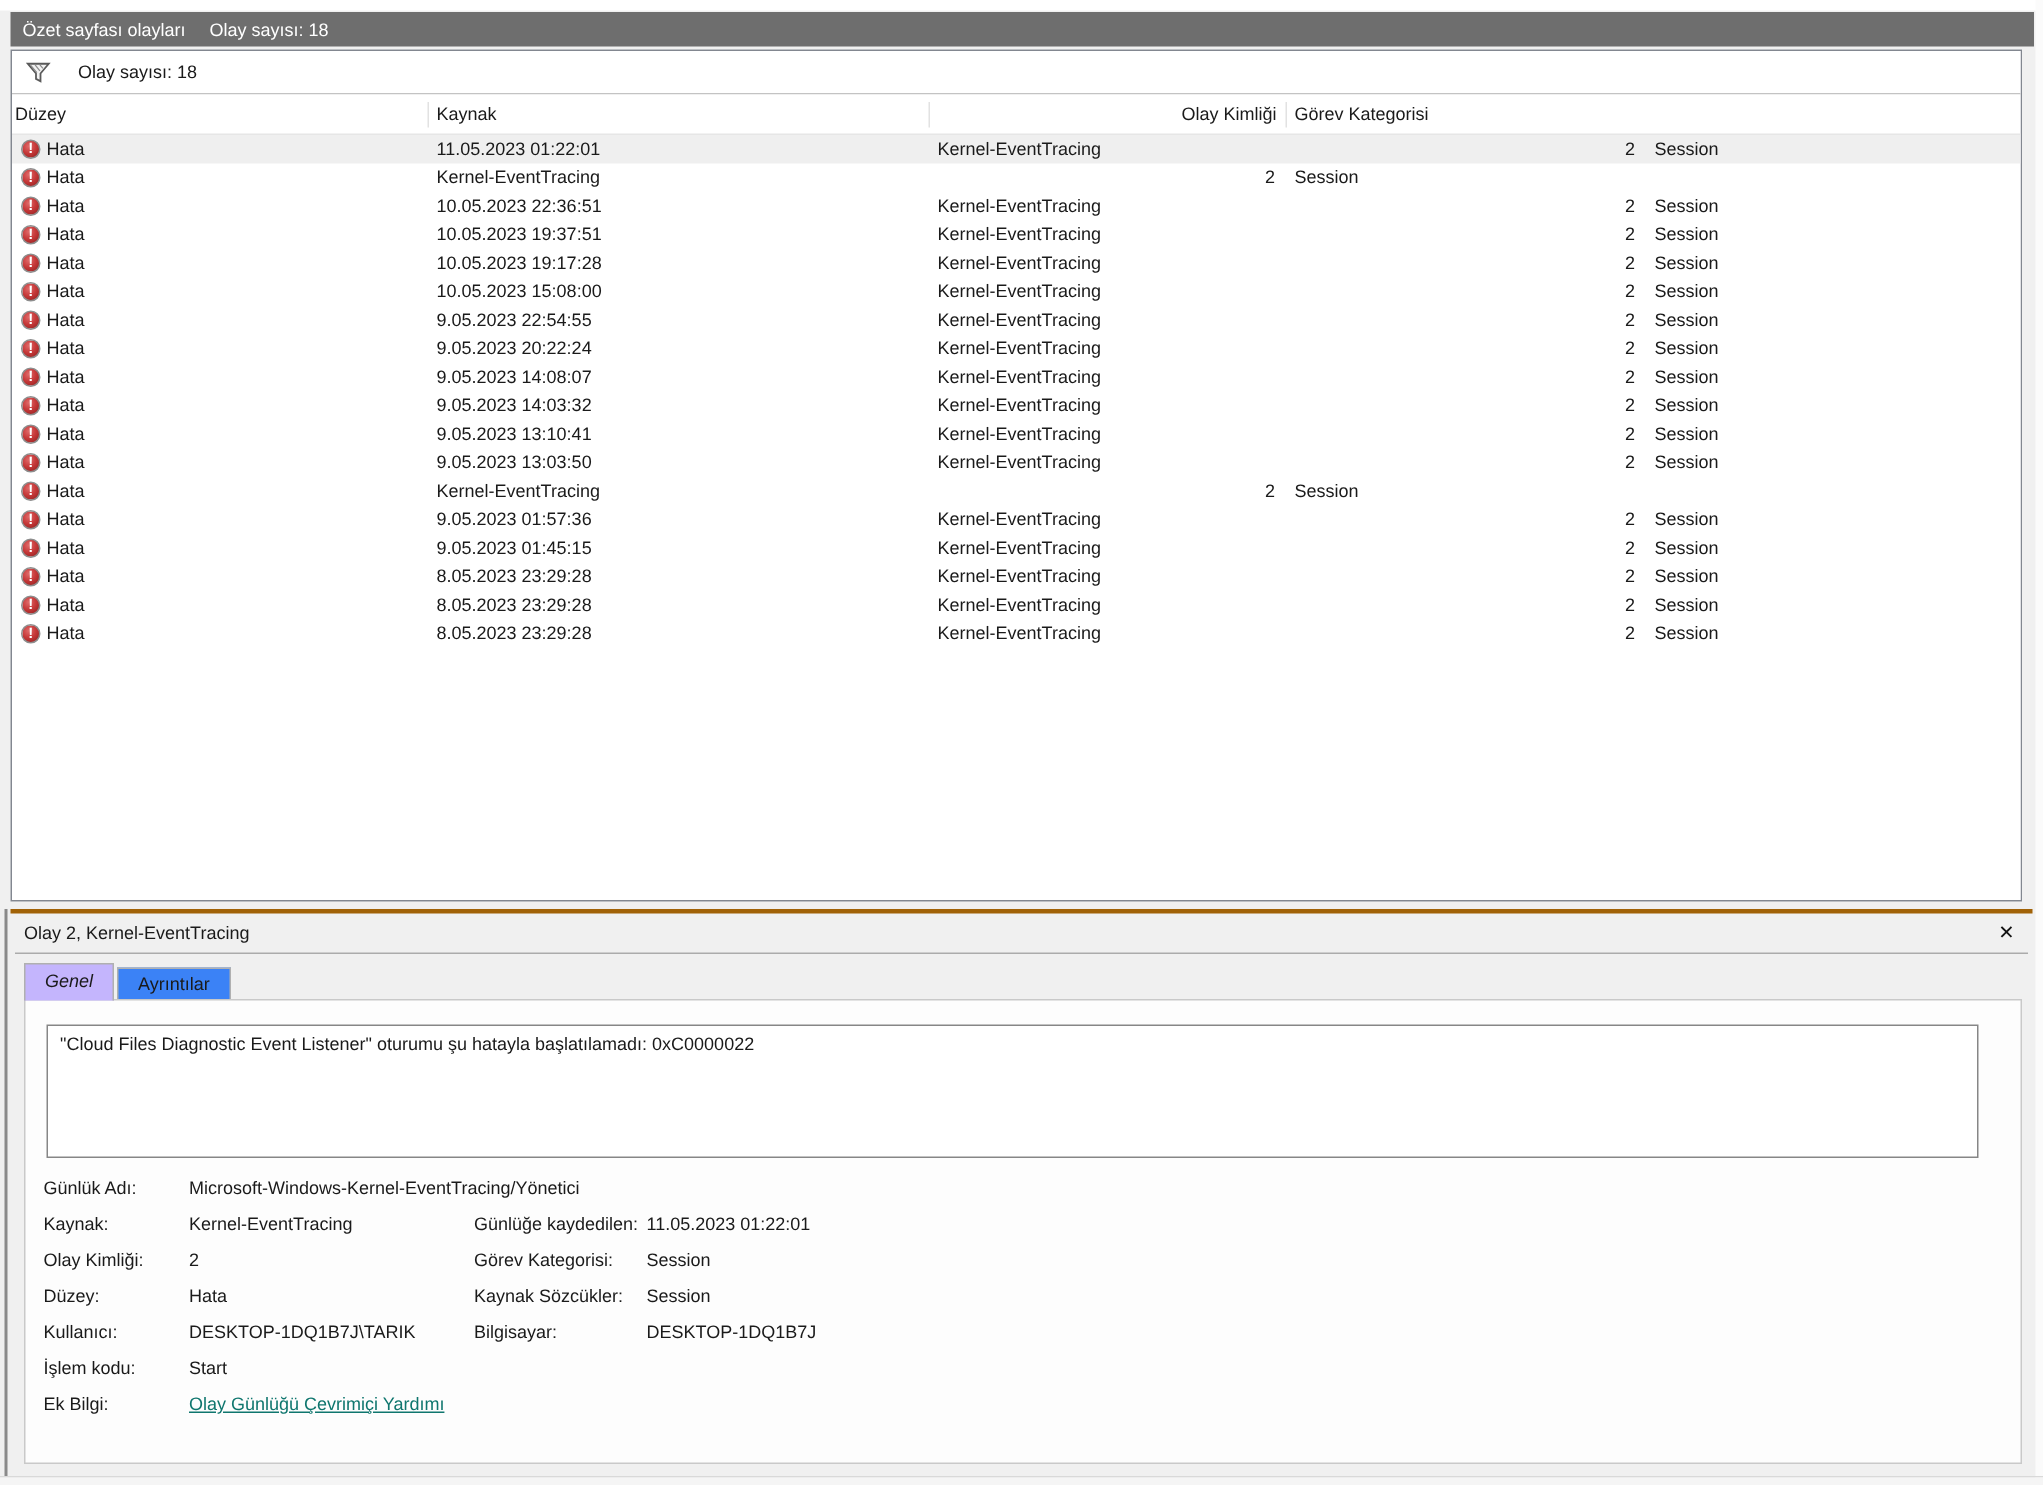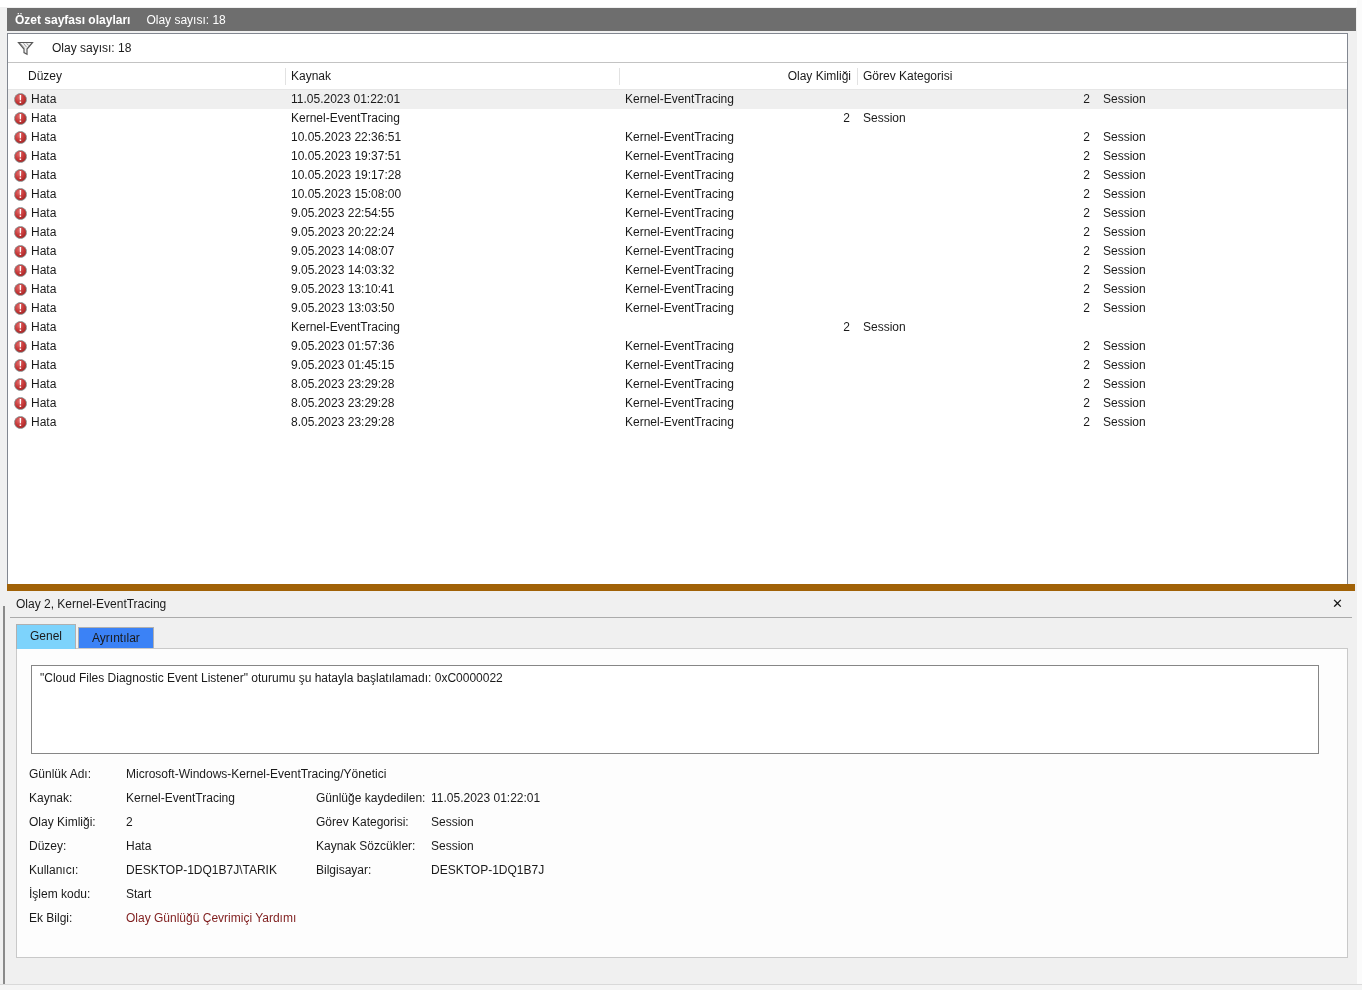--- a/index.html
+++ b/index.html
@@ -14,21 +14,21 @@
   .right-strip { position: absolute; right: 0; top: 0; width: 5px; height: 100%; background: #fbfbfb; }
   .bottom-line { position: absolute; left: 0; bottom: 5px; width: 100%; height: 1px; background: #d9d9d9; }
   .bottom-strip { position: absolute; left: 0; bottom: 0; width: 100%; height: 5px; background: #f5f5f5; }
 
   
   .titlebar {
     position: absolute; left: 7px; top: 8px; width: 1349px; height: 23px;
     background: #6e6e6e; color: #ffffff;
     display: flex; align-items: center; padding-left: 8px;
   }
-  .titlebar .t-title { font-weight: bold; }
+  .titlebar .t-title { font-weight: normal; }
   .titlebar .t-count { margin-left: 16px; }
 
   
   .list-panel {
     position: absolute; left: 7px; top: 33px; width: 1341px; height: 568px;
     background: #ffffff; border: 1px solid #828790;
     display: flex; flex-direction: column;
   }
   .filter-row {
     height: 29px; flex: 0 0 29px; display: flex; align-items: center;
@@ -39,21 +39,21 @@
 
   .grid-row {
     display: grid;
     grid-template-columns: 278px 334px 238px 240px 1fr;
     align-items: center;
   }
   .grid-header {
     flex: 0 0 27px; height: 27px; border-bottom: 1px solid #e6e6e6; background: #ffffff;
   }
   .grid-header .hcell {
-    height: 17px; line-height: 17px; padding-left: 20px;
+    height: 17px; line-height: 17px; padding-left: 2px;
     border-right: 1px solid #e2e2e2; overflow: hidden; white-space: nowrap;
   }
   .grid-header .hcell:last-child { border-right: none; }
   .grid-header .hcell.right { text-align: right; padding-right: 6px; }
   .grid-header .hcell.pad5 { padding-left: 5px; }
 
   .event-list { flex: 1 1 auto; overflow: hidden; background: #ffffff; }
   .event-row { height: 19px; line-height: 19px; cursor: default; }
   .event-row.selected { background: #efefef; }
   .event-row .cell { overflow: hidden; white-space: nowrap; padding-left: 5px; }
@@ -66,62 +66,62 @@
     border: 1px solid #8d8d8d;
     margin-right: 4px; position: relative; flex: 0 0 13px;
   }
   .err-icon::after {
     content: "!"; position: absolute; left: 0; top: -1px; width: 100%; height: 100%;
     color: #ffffff; font-weight: bold; font-size: 10px; text-align: center; line-height: 13px;
   }
 
   
   .detail-panel {
-    position: absolute; left: 7px; top: 584px; width: 1348px; height: 378px;
-    background: #f0f0f0; border-top: 7px solid #a16207;
+    position: absolute; left: 7px; top: 606px; width: 1348px; height: 378px;
+    background: #f0f0f0; border-top: 3px solid #a16207;
   }
   .left-splitter { position: absolute; left: 3px; top: 606px; width: 2px; height: 378px; background: #8a8a8a; }
 
   .detail-title-row {
     height: 26px; display: flex; align-items: center; padding: 0 10px 0 9px;
   }
   .detail-title { flex: 1 1 auto; }
   .close-btn {
     font-weight: bold; font-size: 13px; color: #111; cursor: pointer;
     padding: 0 2px; line-height: 16px;
   }
   .detail-sep { height: 1px; background: #ababab; margin: 0 3px; }
 
   .tab-strip { height: 30px; display: flex; align-items: flex-end; padding-left: 9px; position: relative; z-index: 2; }
   .tab {
     border: 1px solid #b0b0b0; border-bottom: none;
     padding: 0 13px; background: #3b82f6; height: 21px; line-height: 20px;
     margin-right: 2px; cursor: pointer;
   }
   .tab.active {
-    background: #7dd3fc; height: 25px; line-height: 23px; margin-bottom: -1px;
+    background: #c4b5fd; height: 25px; line-height: 23px; margin-bottom: -1px; font-style: italic;
   }
 
   .tab-pane {
     position: absolute; left: 9px; top: 57px; width: 1332px; height: 310px;
     background: #fdfdfd; border: 1px solid #c9c9c9;
   }
   .desc-box {
     margin: 16px 28px 0 14px; height: 89px;
     background: #ffffff; border: 1px solid #868686;
     padding: 5px 8px; overflow: hidden; white-space: pre-wrap;
   }
 
   .fields { margin: 8px 0 0 12px; }
   .field-row {
     display: grid; grid-template-columns: 97px 190px 115px 1fr;
     height: 24px; align-items: center;
   }
   .field-row .fl, .field-row .fv { white-space: nowrap; overflow: visible; }
-  .fv.link { color: #7f1d1d; cursor: pointer; }
+  .fv.link { color: #0f766e; text-decoration: underline; cursor: pointer; }
 </style>
 </head>
 <body>
 
 <div class="screen">
   <div class="top-strip"></div>
   <div class="right-strip"></div>
 
   <div class="titlebar">
     <span class="t-title">Özet sayfası olayları</span>

